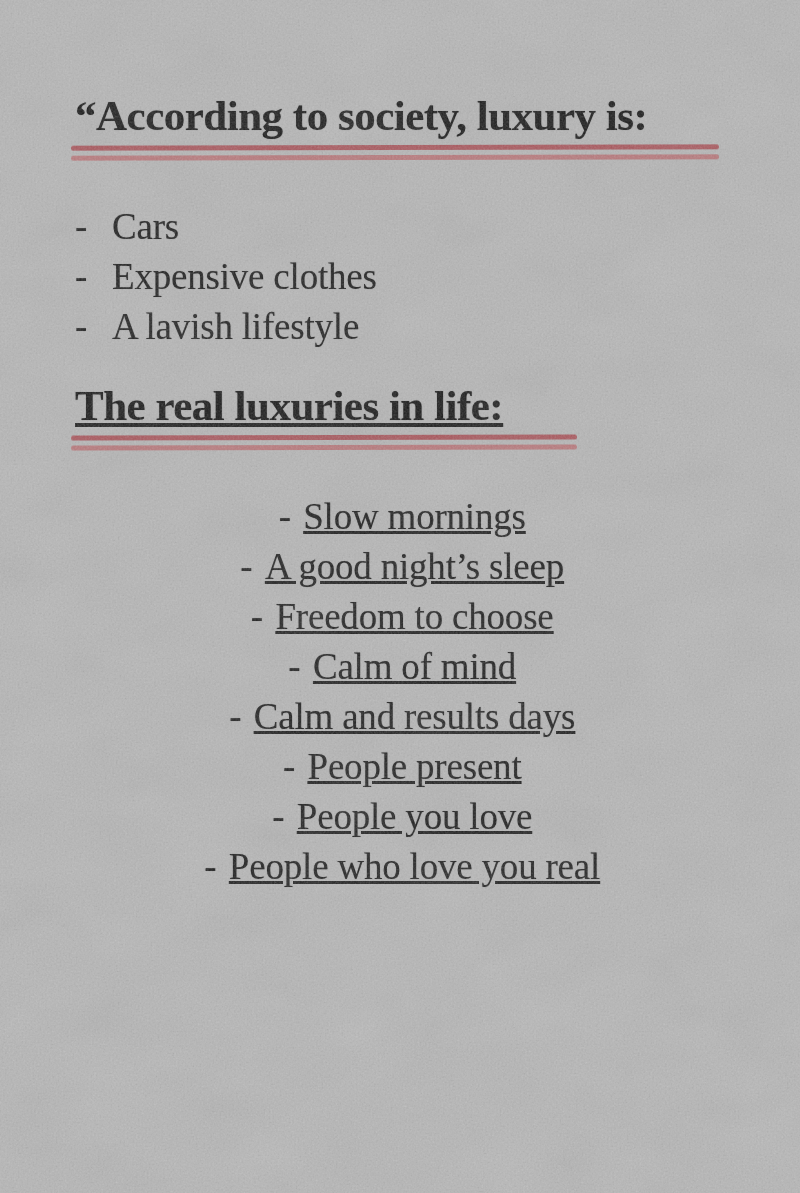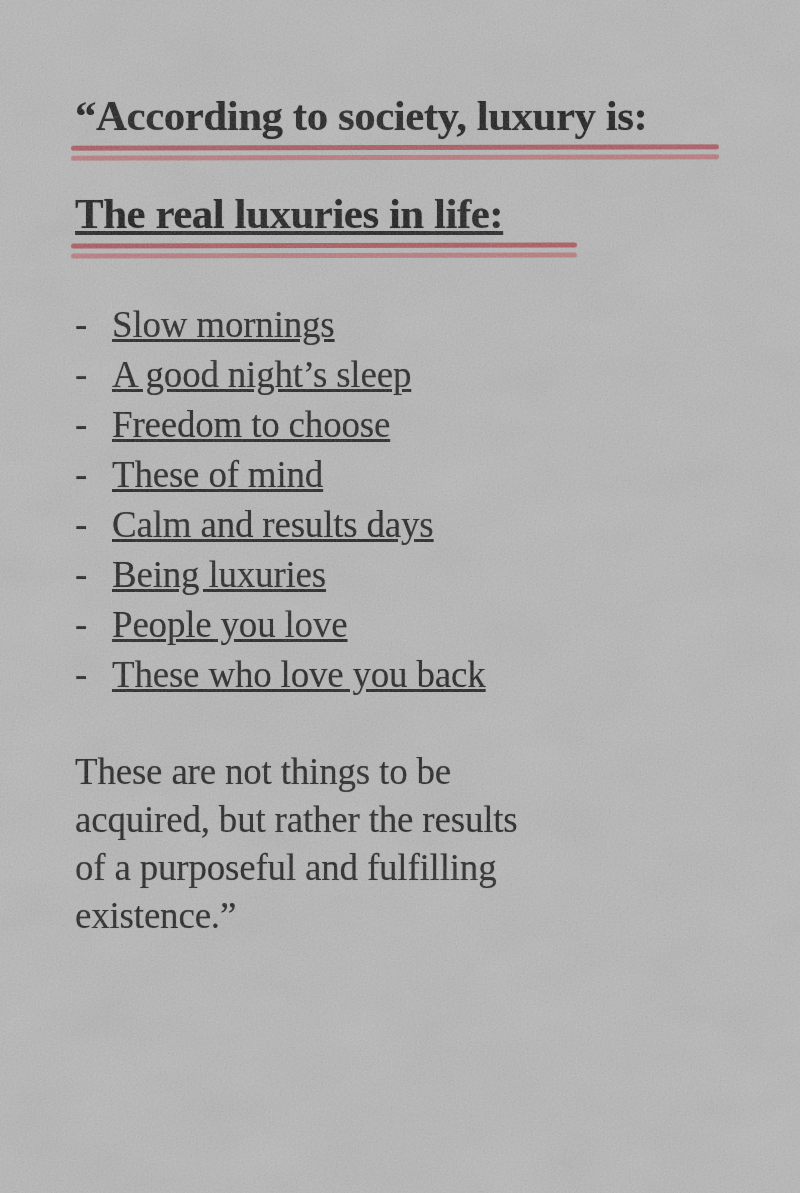--- a/index.html
+++ b/index.html
@@ -46,20 +46,21 @@
     margin-top: 5px;
     background: #b96c70;
     opacity: 0.85;
   }
   .u1 { width: 648px; }
   .u2 { width: 506px; }
   .list {
     margin-top: 42px;
   }
   .list.second {
+    text-align: center;
   }
   .item {
     font-size: 37px;
     line-height: 50px;
     letter-spacing: -0.2px;
     color: #1d1d1d;
     text-shadow: 0 0 1px rgba(25,25,25,0.4);
     white-space: nowrap;
   }
   .dash {
@@ -93,63 +94,68 @@
 
 <div class="page">
 
   <div class="section-1">
     <div class="heading">“According to society, luxury is:</div>
     <div class="dunder u1">
       <div class="rule first"></div>
       <div class="rule second"></div>
     </div>
 
+    <div class="list first">
+      <div class="item">
+        <span class="dash">-</span><span>Cars</span>
+      </div>
+      <div class="item">
+        <span class="dash">-</span><span>Expensive clothes</span>
+      </div>
+      <div class="item">
+        <span class="dash">-</span><span>A lavish lifestyle</span>
+      </div>
+    </div>
   </div>
 
   <div class="section-2">
     <div class="heading">The real luxuries in life:</div>
     <div class="dunder u2">
       <div class="rule first"></div>
       <div class="rule second"></div>
     </div>
 
     <div class="list second">
       <div class="item">
         <span class="dash">-</span><span>Slow mornings</span>
       </div>
       <div class="item">
         <span class="dash">-</span><span>A good night’s sleep</span>
       </div>
       <div class="item">
         <span class="dash">-</span><span>Freedom to choose</span>
       </div>
       <div class="item">
-        <span class="dash">-</span><span>These of mind</span>
+        <span class="dash">-</span><span>Calm of mind</span>
       </div>
       <div class="item">
         <span class="dash">-</span><span>Calm and results days</span>
       </div>
       <div class="item">
-        <span class="dash">-</span><span>Being luxuries</span>
+        <span class="dash">-</span><span>People present</span>
       </div>
       <div class="item">
         <span class="dash">-</span><span>People you love</span>
       </div>
       <div class="item">
-        <span class="dash">-</span><span>These who love you back</span>
+        <span class="dash">-</span><span>People who love you real</span>
       </div>
     </div>
   </div>
 
-  <div class="closing">
-    <div class="line">These are not things to be</div>
-    <div class="line">acquired, but rather the results</div>
-    <div class="line">of a purposeful and fulfilling</div>
-    <div class="line">existence.”</div>
-  </div>
 
 </div>
 
 <svg class="texture" width="800" height="1193" aria-hidden="true">
   <defs>
     <filter id="grain" x="0" y="0" width="100%" height="100%">
       <feTurbulence type="fractalNoise" baseFrequency="0.55" numOctaves="2" seed="7" stitchTiles="stitch"></feTurbulence>
       <feColorMatrix type="saturate" values="0"></feColorMatrix>
     </filter>
     <filter id="fiber" x="0" y="0" width="100%" height="100%">

